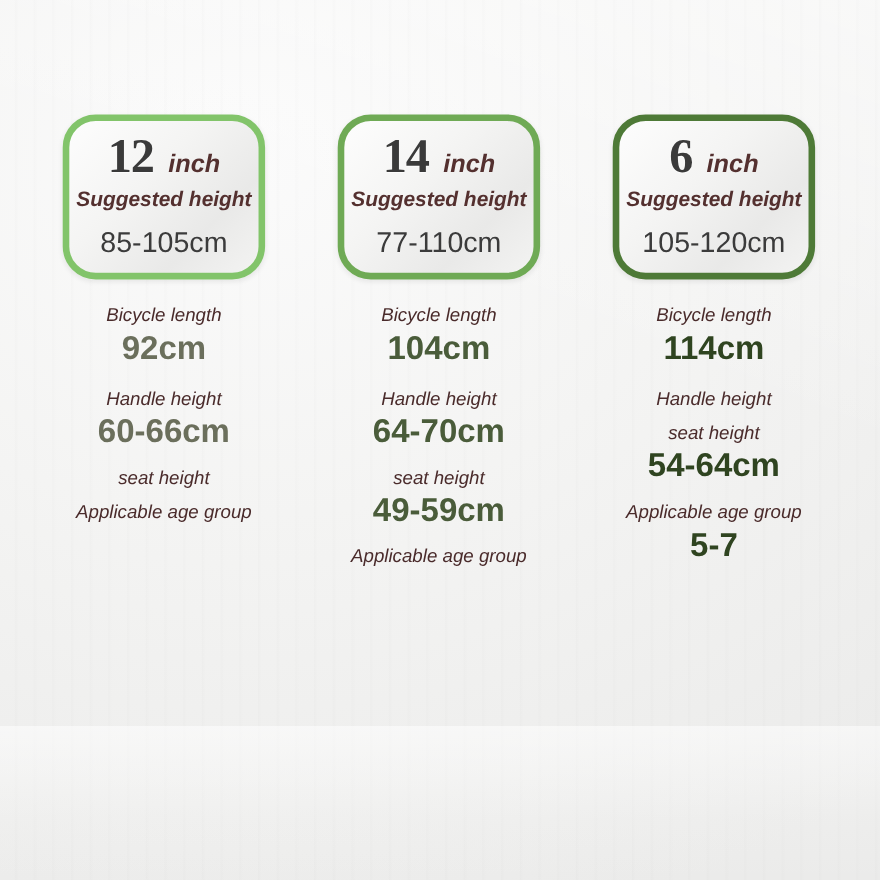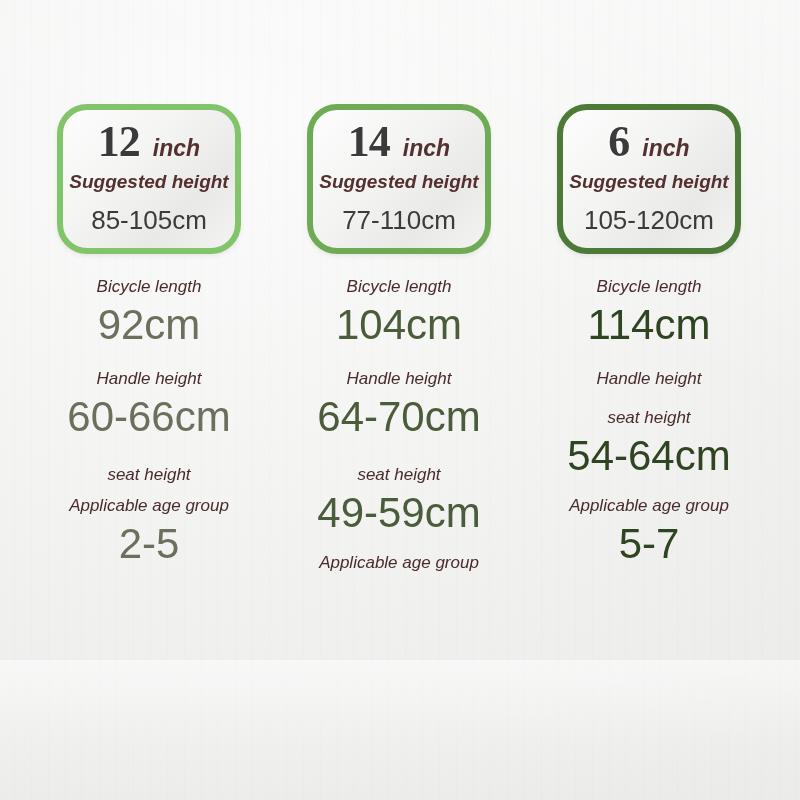--- a/index.html
+++ b/index.html
@@ -136,30 +136,31 @@
     font-family: "Liberation Sans", sans-serif;
     font-style: italic;
     font-weight: normal;
     font-size: 17px;
     color: #4a2b2b;
     white-space: nowrap;
     line-height: 1.25;
   }
   .spec-value {
     font-family: "Liberation Sans", sans-serif;
-    font-size: 42px;
+    font-size: 30px;
     line-height: 1.35;
     white-space: nowrap;
     color: #6b6f5c;
+    font-weight: bold;
   }
   .col-1 .spec-value { color: #4a5c3a; }
   .col-2 .spec-value { color: #2f4420; }
 
   .spec-row.r1 { margin-bottom: 14px; }
-  .spec-row.r2 { margin-bottom: 18px; }
+  .spec-row.r2 { margin-bottom: 10px; }
   .spec-row.r3 { margin-bottom: 10px; }
 </style>
 </head>
 <body>
 
 <div id="page">
   <div class="columns">
 
     <div class="col col-0">
       <div class="card" style="border-color: rgb(130, 196, 106);">
@@ -178,21 +179,20 @@
         </div>
         <div class="spec-row r2">
           <div class="spec-label">Handle height</div>
           <div class="spec-value" style="color: rgb(107, 111, 92);">60-66cm</div>
         </div>
         <div class="spec-row r3">
           <div class="spec-label">seat height</div>
         </div>
         <div class="spec-row r4">
           <div class="spec-label">Applicable age group</div>
-          <div class="spec-value" style="color: rgb(107, 111, 92);">2-5</div>
         </div>
       </div>
     </div>
 
     <div class="col col-1">
       <div class="card" style="border-color: rgb(111, 170, 85);">
         <div class="card-top">
           <span class="size-num">14</span>
           <span class="size-unit">inch</span>
         </div>

